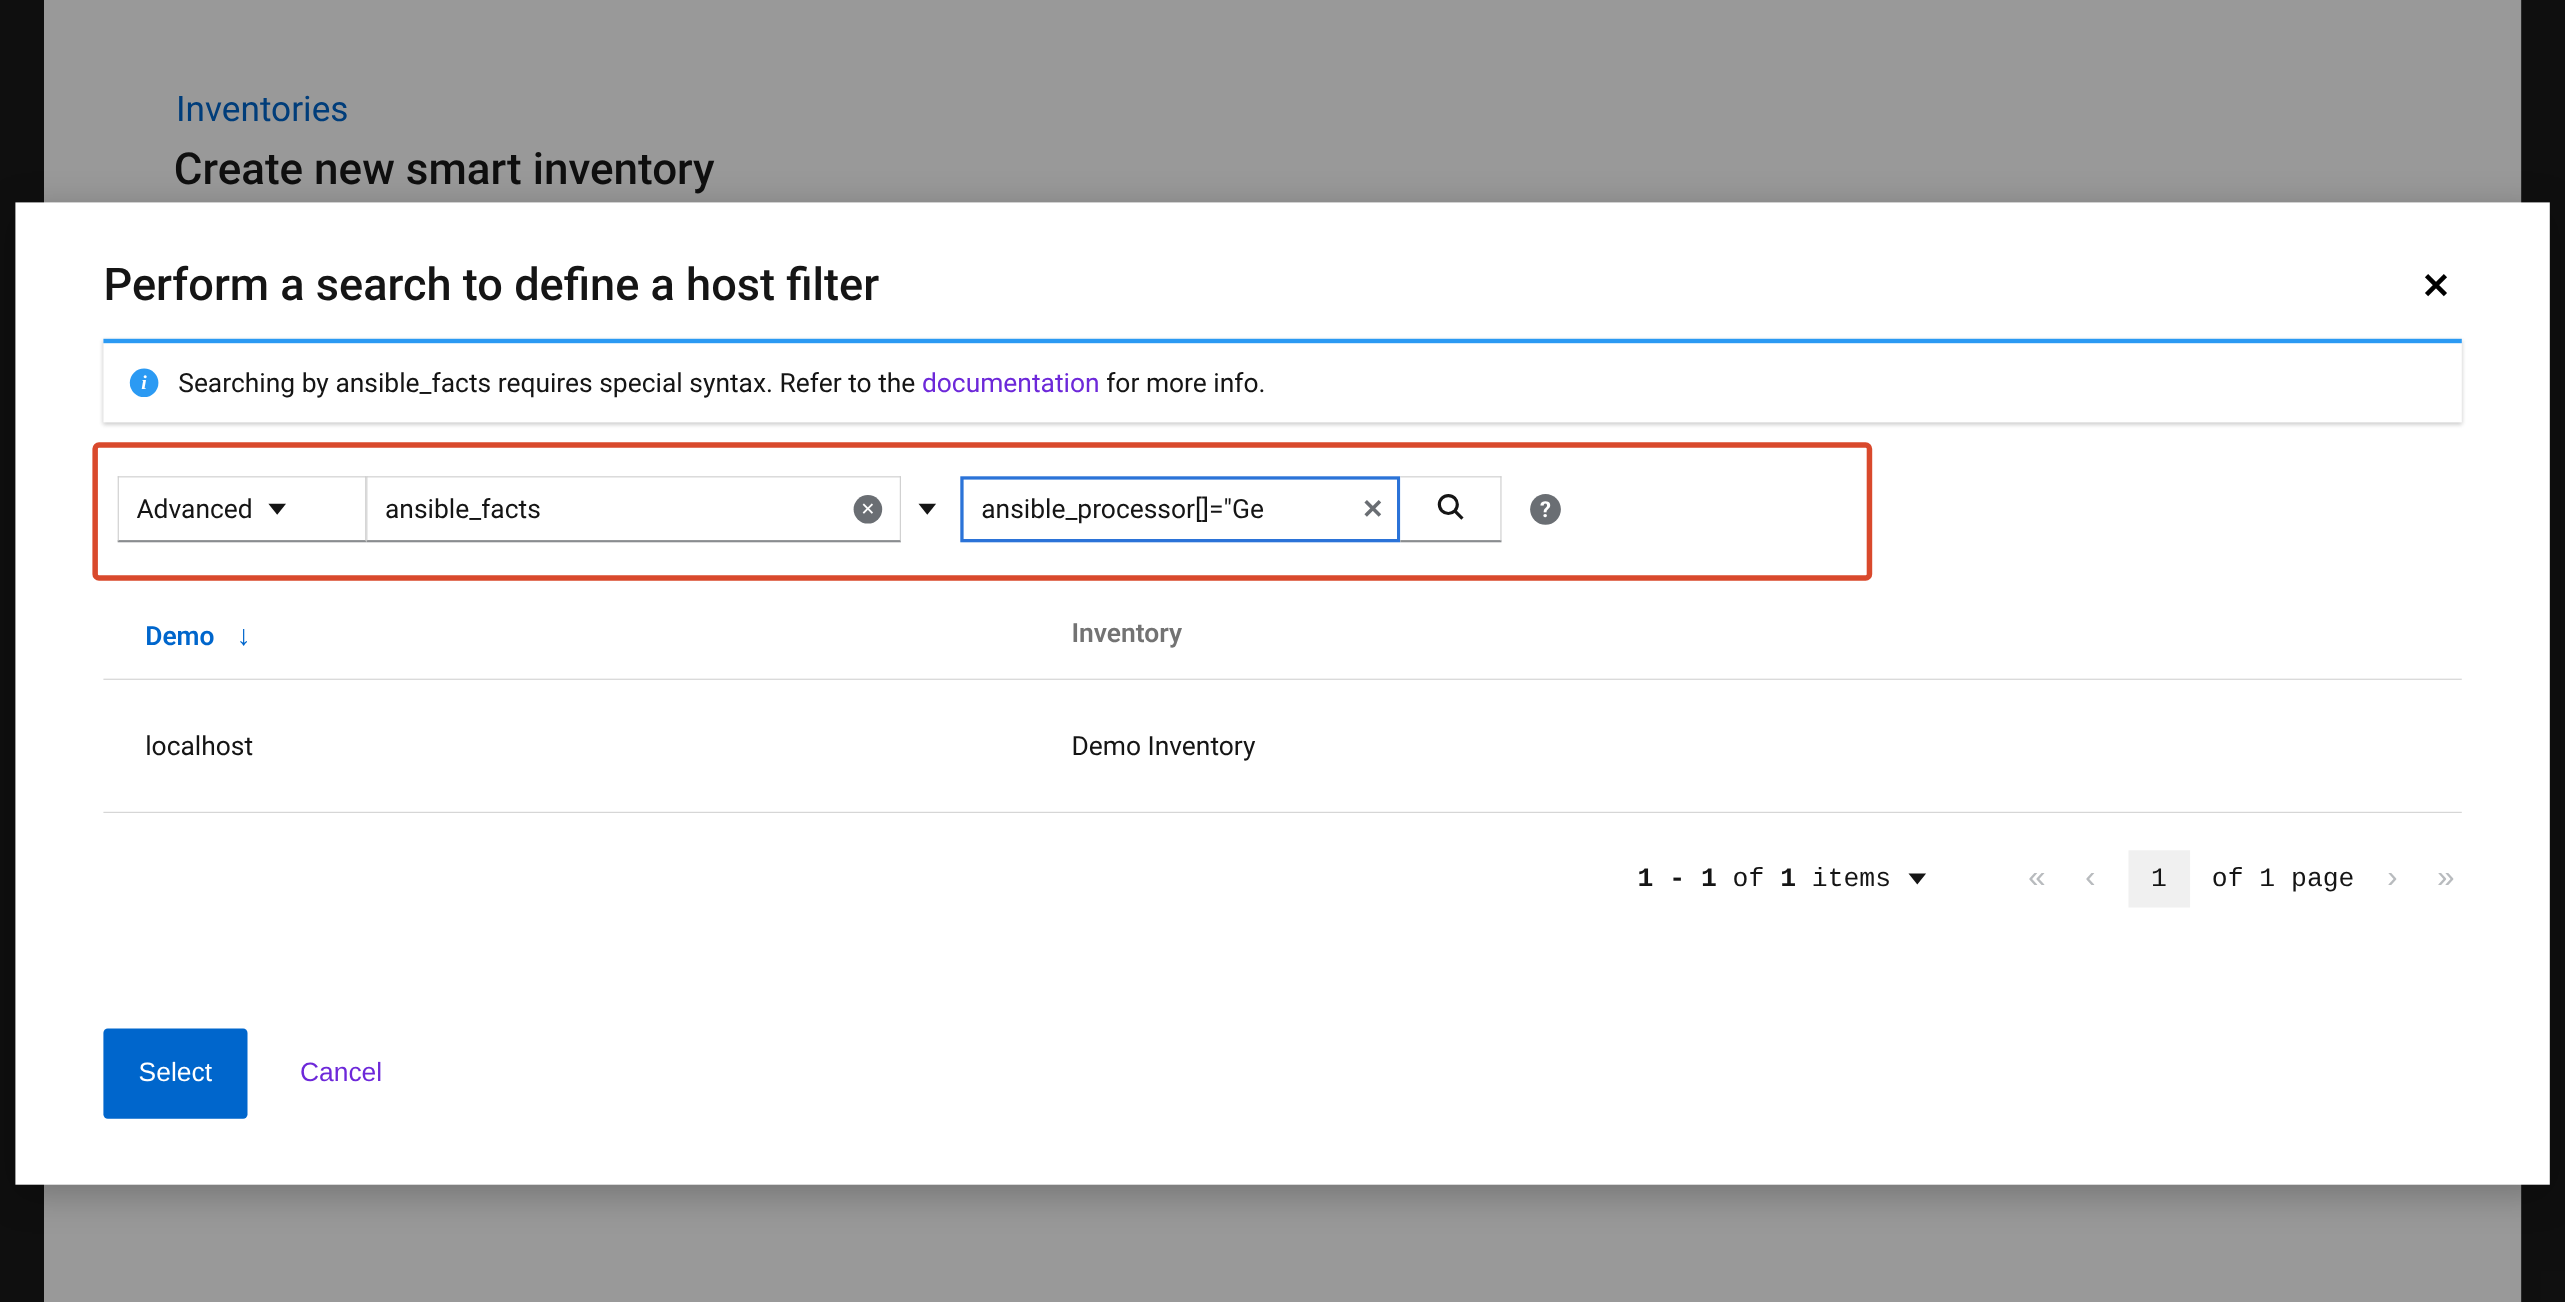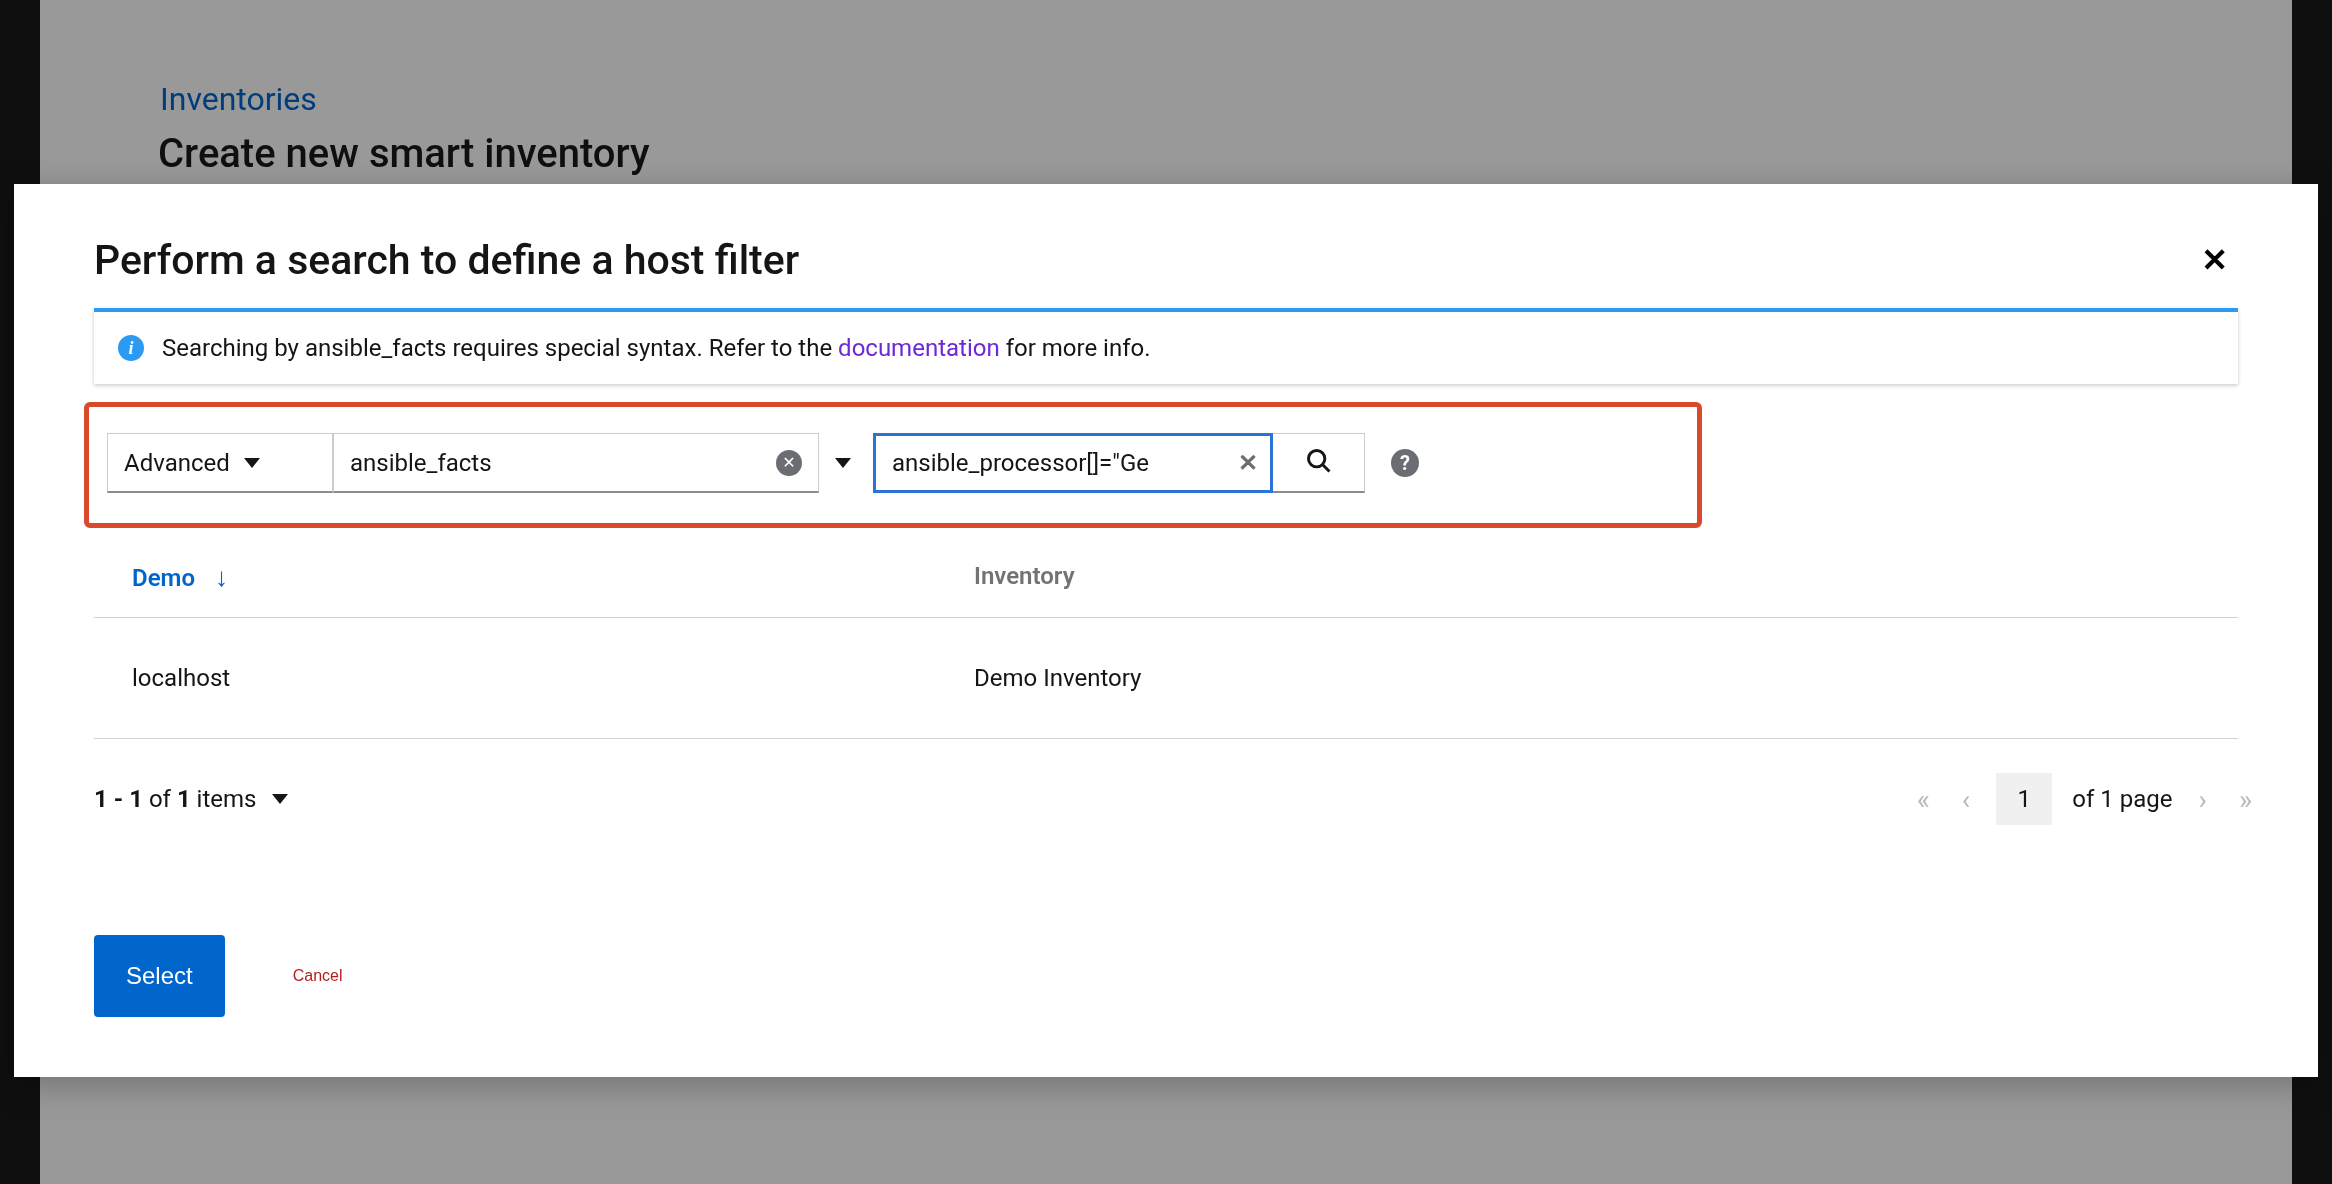--- a/index.html
+++ b/index.html
@@ -199,26 +199,27 @@
     .trow {
       display: flex;
       border-bottom: 1px solid #d2d2d2;
       padding: 46px 0 46px 0;
       font-size: 24px;
       color: #151515;
     }
     .td-name { width: 880px; padding-left: 38px; }
     .pagination {
       display: flex;
-      justify-content: space-between;
+      justify-content: flex-end;
       align-items: center;
       gap: 16px;
-      padding: 34px 60px 0 80px;
-      font-size: 24px;
-      color: #151515;
+      padding: 34px 80px 0 80px;
+      font-size: 24px;
+      color: #151515;
+      font-family: Liberation Mono, monospace;
     }
     .pag-items { display: flex; align-items: center; gap: 10px; }
     .pag-caret { margin-left: 6px; }
     .pag-nav {
       display: flex; align-items: center; gap: 20px;
       margin-left: 70px;
     }
     .pag-arrow {
       color: #b8bbbe;
       font-size: 28px;
@@ -238,25 +239,24 @@
     }
     .btn-primary {
       background: #0066cc;
       color: #fff;
       font-size: 24px;
       padding: 27px 32px;
       border: none;
       border-radius: 4px;
     }
     .btn-link {
-      color: #b91c1c;
-      font-size: 16px;
+      color: #6d28d9;
+      font-size: 24px;
       background: none;
       border: none;
-      margin-left: 20px;
     }
     .mag-icon svg { width: 28px; height: 28px; }
   </style>
 </head>
 <body>
 
 <div class="page-bg">
   <div class="breadcrumb-area">
     <span class="breadcrumb-link">Inventories</span>
   </div>

